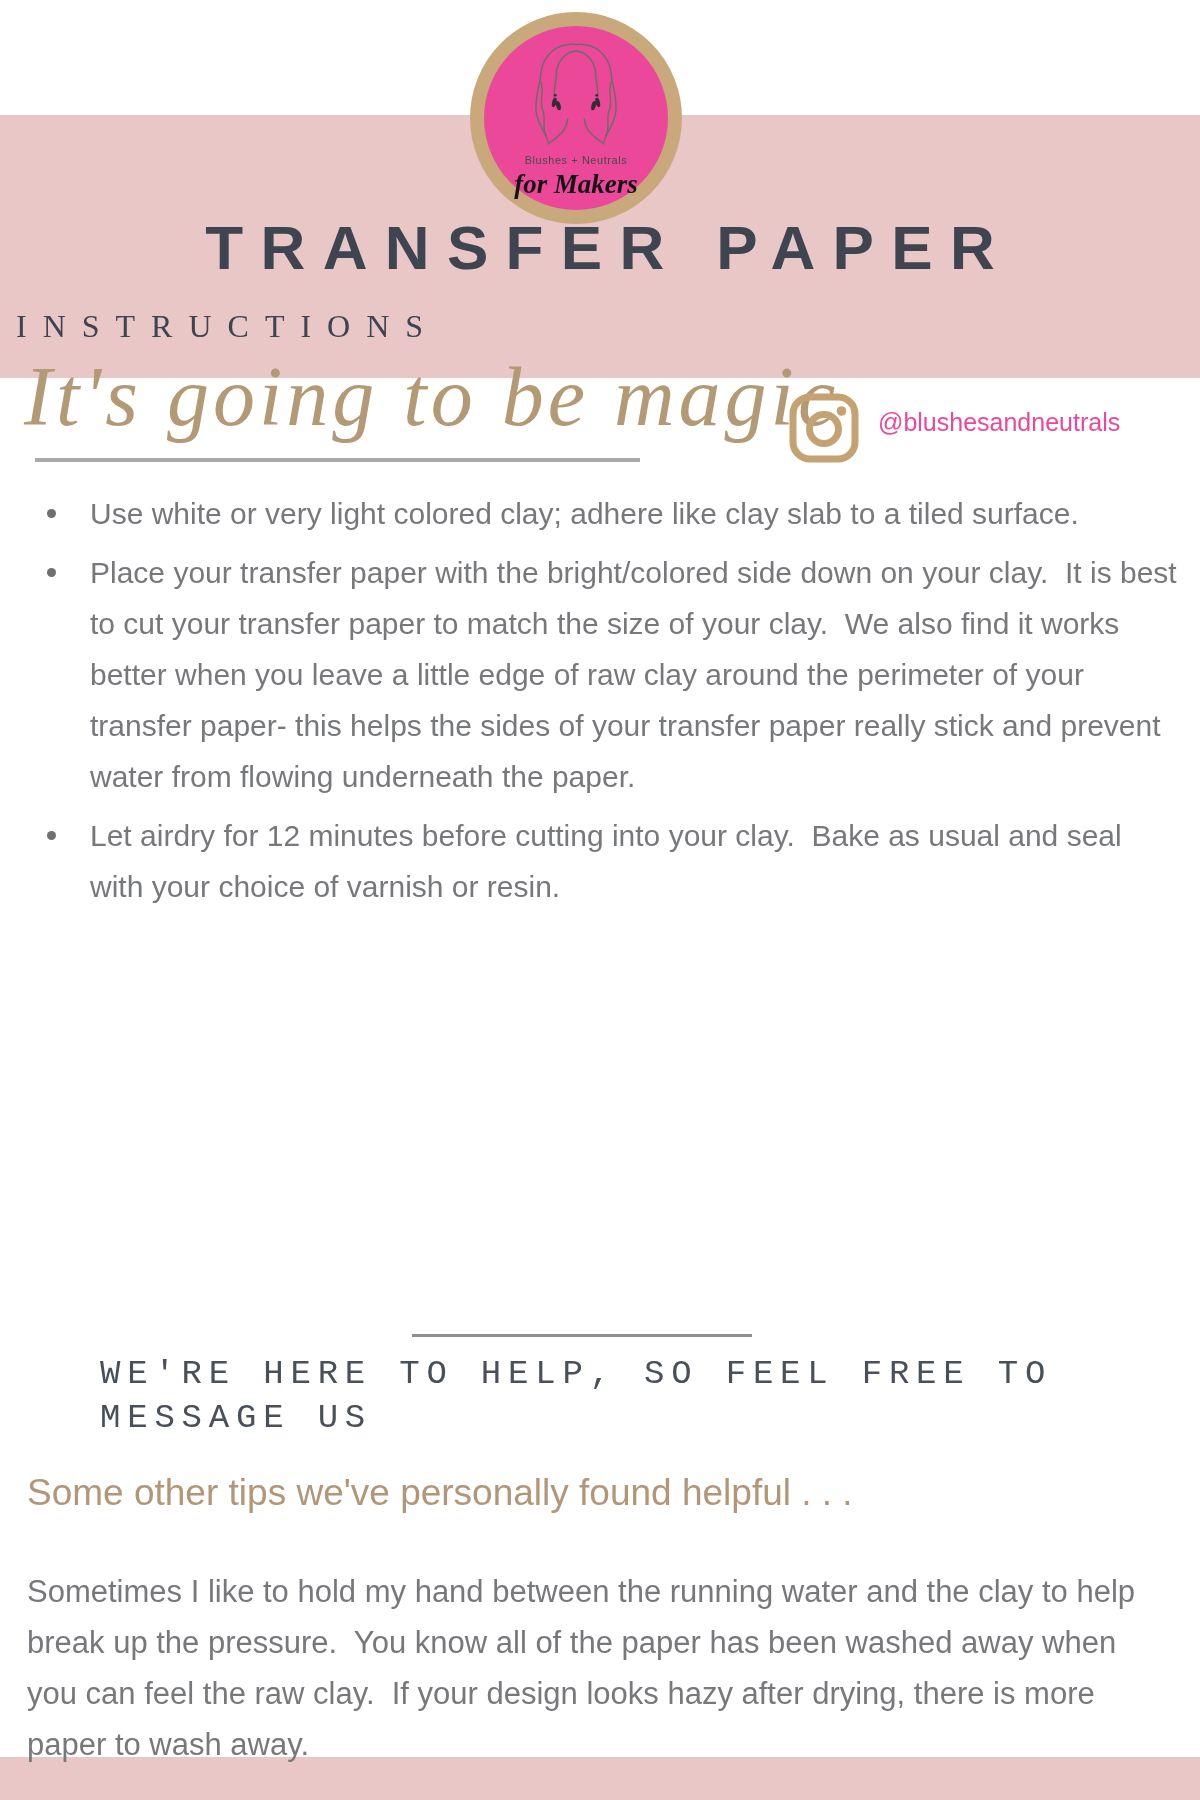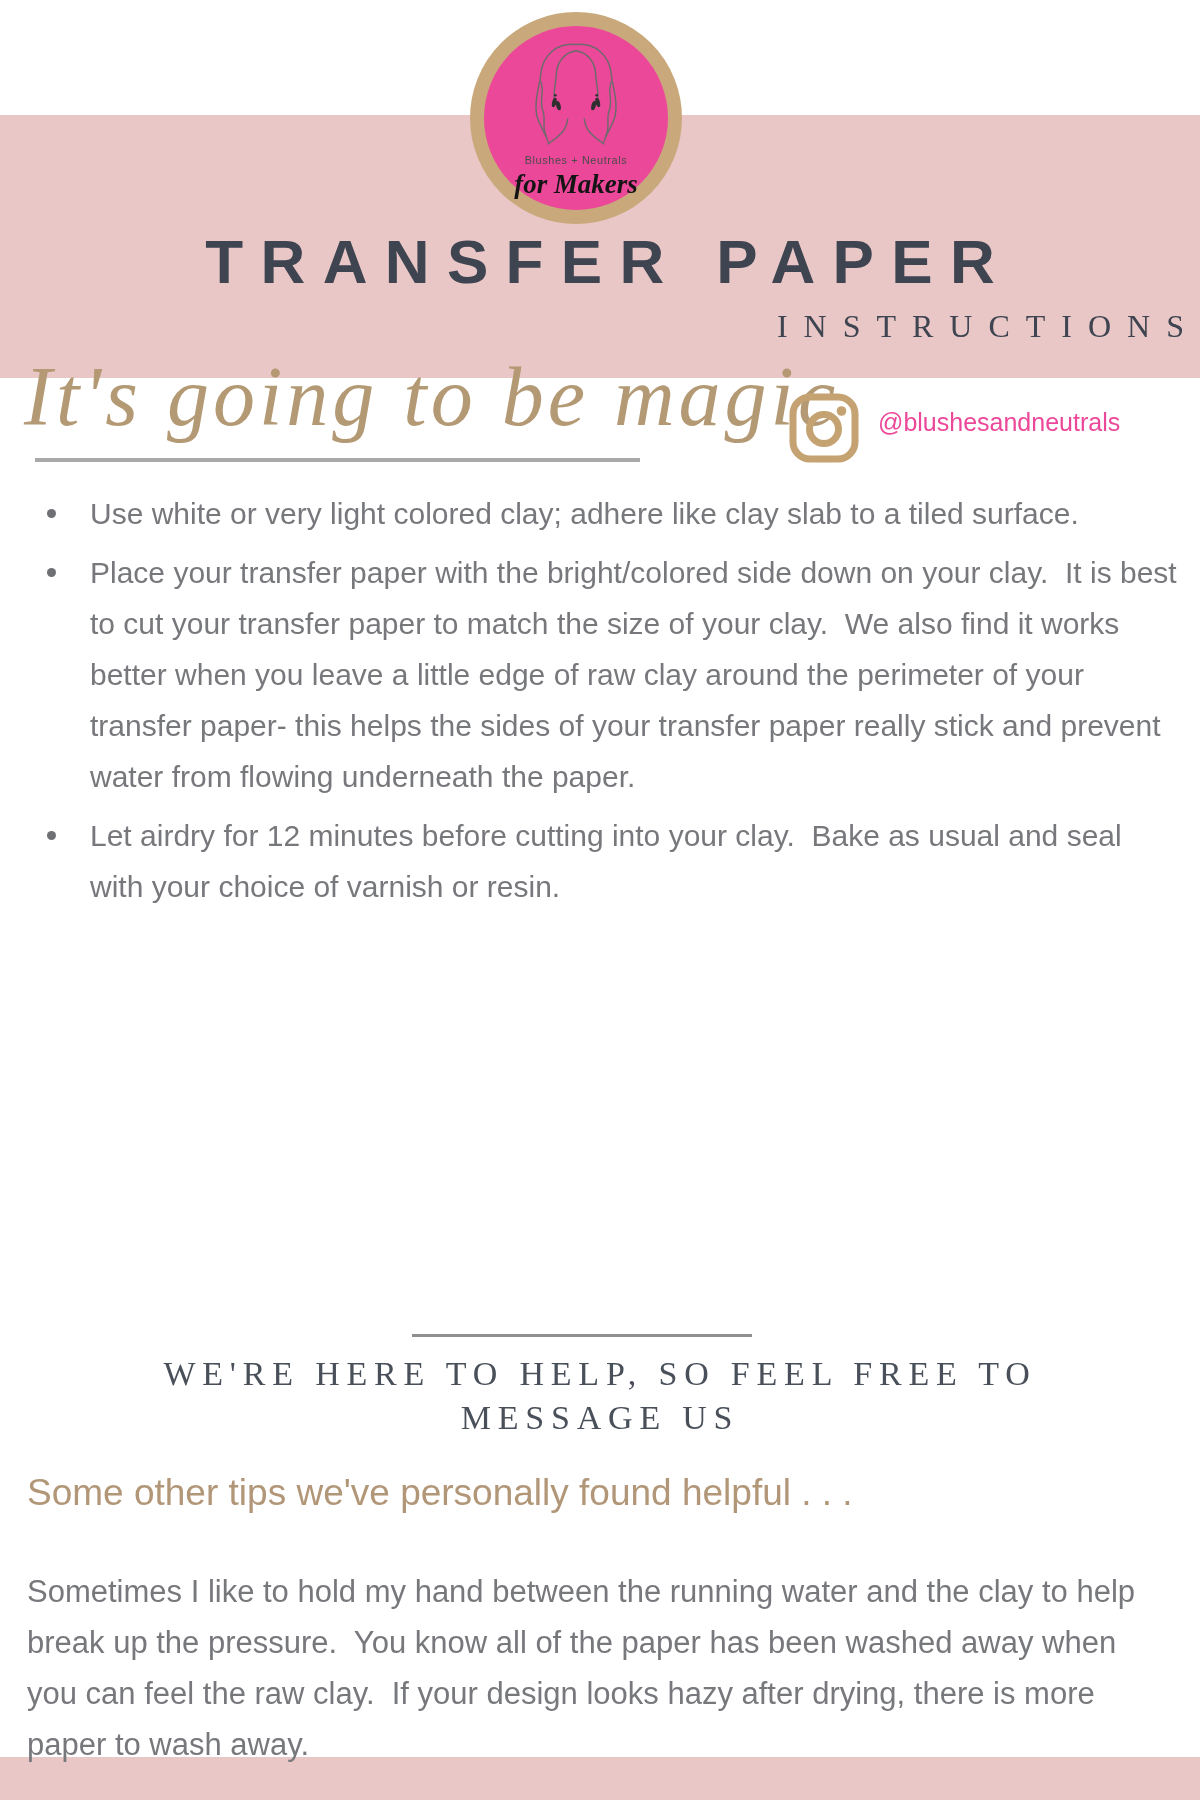--- a/index.html
+++ b/index.html
@@ -11,26 +11,26 @@
   .band-top { top:115px; height:263px; }
   .band-bottom { top:1757px; height:43px; }
 
   .logo {
     position:absolute; left:470px; top:12px; width:212px; height:212px;
     box-sizing:border-box; background:#ec4899; border:14px solid #c9a97b;
     border-radius:50%; display:flex; align-items:center; justify-content:center;
   }
 
   .title {
-    position:absolute; top:226px; left:0; width:1200px; text-align:center;
+    position:absolute; top:212px; left:0; width:1200px; text-align:center;
     font-size:62px; font-weight:700; letter-spacing:0.28em; text-indent:0.28em;
     color:#3e4450;
   }
   .subtitle {
-    position:absolute; top:308px; left:0; width:1200px; text-align:right;
+    position:absolute; top:308px; left:0; width:1200px; text-align:left;
     font-family:"Liberation Serif", serif; font-size:32px; letter-spacing:0.5em;
     text-indent:0.5em; color:#3e4450;
   }
 
   .script-text {
     position:absolute; left:24px; top:348px; white-space:nowrap;
     font-family:cursive, serif; font-style:italic; font-size:84px;
     color:#b49a74; letter-spacing:4px;
   }
   .script-underline {
@@ -51,22 +51,22 @@
   .bullets li::before {
     content:""; position:absolute; left:9px; top:21px; width:9px; height:9px;
     border-radius:50%; background:#6f7074;
   }
 
   .section-divider {
     position:absolute; left:412px; top:1334px; width:340px; height:3px;
     background:#8f8f8f;
   }
   .help-message {
-    position:absolute; left:100px; top:1352px; width:1000px; text-align:center;
-    font-family:Liberation Serif, serif; font-size:34px; line-height:44px;
+    position:absolute; left:100px; top:1352px; width:1000px; 
+    font-family:Liberation Mono, monospace; font-size:34px; line-height:44px;
     letter-spacing:0.2em; color:#49505a;
   }
   .tips-heading {
     position:absolute; left:27px; top:1472px; font-size:37px; color:#b29678;
   }
   .tips-body {
     position:absolute; left:27px; top:1566px; width:1145px;
     font-size:31px; line-height:51px; color:#77787c; white-space:pre-wrap;
   }
 </style>

